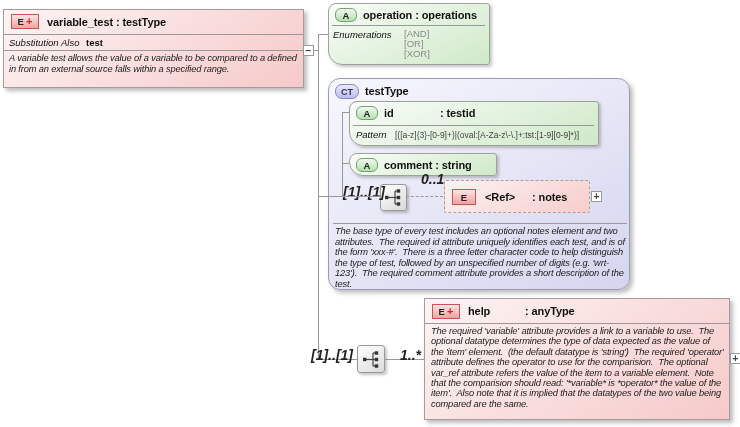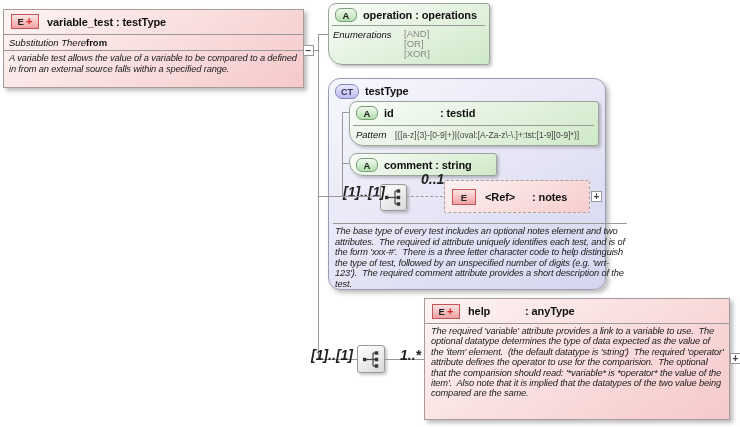--- a/index.html
+++ b/index.html
@@ -74,22 +74,22 @@
   <div class="line" style="left:318px;top:359px;width:40px;height:1px"></div>
   <div class="line" style="left:385px;top:359px;width:40px;height:1px"></div>
 
   <div class="ebox" style="left:3px;top:9px;width:301px;height:79px">
     <div class="eicon" style="left:7px;top:4px;width:28px;height:15px">
       <span>E</span>
       <span class="plus">+</span>
     </div>
     <div class="title" style="left:43px;top:6px">variable_test : testType</div>
     <div class="divider" style="left:0;top:24px;width:299px"></div>
-    <div class="small-i" style="left:5px;top:27px">Substitution There</div>
-    <div class="bold-s" style="left:82px;top:27px">from</div>
+    <div class="small-i" style="left:5px;top:27px">Substitution Also</div>
+    <div class="bold-s" style="left:82px;top:27px">test</div>
     <div class="divider" style="left:0;top:40px;width:299px"></div>
     <div class="ann" style="left:5px;top:43px">
         <div class="ln">A variable test allows the value of a variable to be compared to a defined</div>
         <div class="ln">in from an external source falls within a specified range.</div>
       </div>
   </div>
 
   <div class="expander" style="left:303px;top:45px">−</div>
 
   <div class="abox" style="left:328px;top:3px;width:162px;height:62px">
@@ -97,21 +97,21 @@
     <div class="title" style="left:34px;top:5px">operation : operations</div>
     <div class="divider" style="left:3px;top:21px;width:153px"></div>
     <div class="small-i" style="left:4px;top:25px">Enumerations</div>
     <div class="enums" style="left:75px;top:25px">
         <div class="ln">[AND]</div>
         <div class="ln">[OR]</div>
         <div class="ln">[XOR]</div>
       </div>
   </div>
 
-  <div class="ct" style="left:328px;top:78px;width:278px;height:212px">
+  <div class="ct" style="left:328px;top:78px;width:302px;height:212px">
     <div class="ctbadge" style="left:6px;top:5px">CT</div>
     <div class="title" style="left:36px;top:6px">testType</div>
 
     <div class="abox" style="left:20px;top:22px;width:250px;height:45px">
       <div class="aicon" style="left:6px;top:4px">A</div>
       <div class="title" style="left:34px;top:5px">id</div>
       <div class="title" style="left:90px;top:5px">: testid</div>
       <div class="divider" style="left:3px;top:23px;width:241px"></div>
       <div class="small-i" style="left:6px;top:27px">Pattern</div>
       <div class="patt" style="left:45px;top:28px">[([a-z]{3}-[0-9]+)|(oval:[A-Za-z\-\.]+:tst:[1-9][0-9]*)]</div>
@@ -180,20 +180,21 @@
       <span class="plus">+</span>
     </div>
     <div class="title" style="left:43px;top:6px">help</div>
     <div class="title" style="left:100px;top:6px">: anyType</div>
     <div class="divider" style="left:0;top:24px;width:304px"></div>
     <div class="ann" style="left:6px;top:27px;line-height:10.4px">
         <div class="ln">The required 'variable' attribute provides a link to a variable to use.  The</div>
         <div class="ln">optional datatype determines the type of data expected as the value of</div>
         <div class="ln">the 'item' element.  (the default datatype is 'string')  The required 'operator'</div>
         <div class="ln">attribute defines the operator to use for the comparision.  The optional</div>
+        <div class="ln">var_ref attribute refers the value of the item to a variable element.  Note</div>
         <div class="ln">that the comparision should read: '*variable* is *operator* the value of the</div>
         <div class="ln">item'.  Also note that it is implied that the datatypes of the two value being</div>
         <div class="ln">compared are the same.</div>
       </div>
   </div>
   <div class="expander" style="left:730px;top:353px">+</div>
 
 </div>
 
 </body></html>

